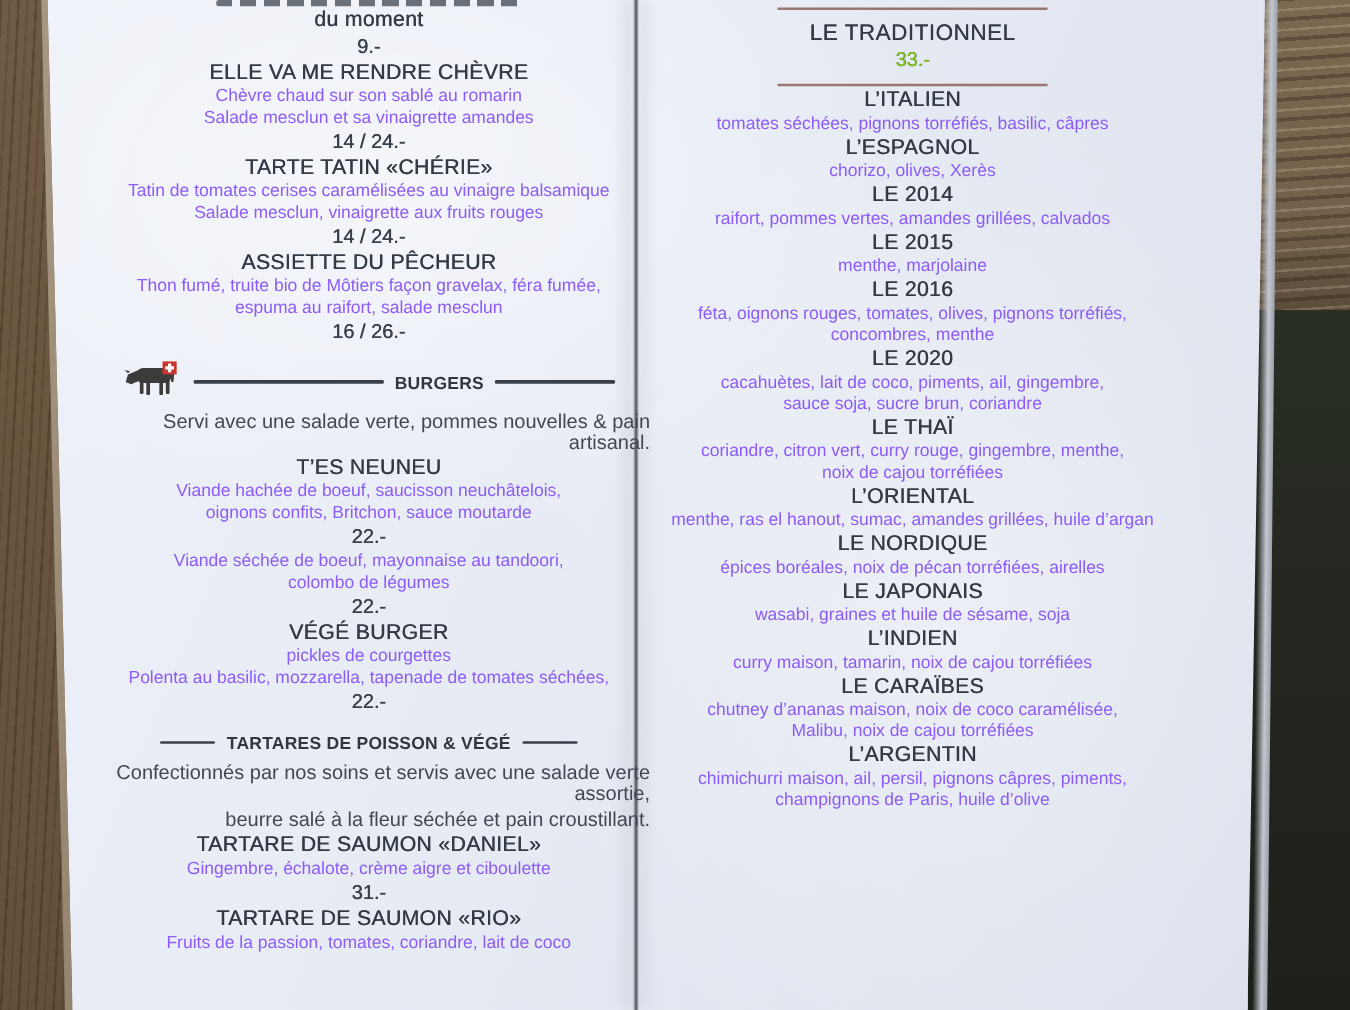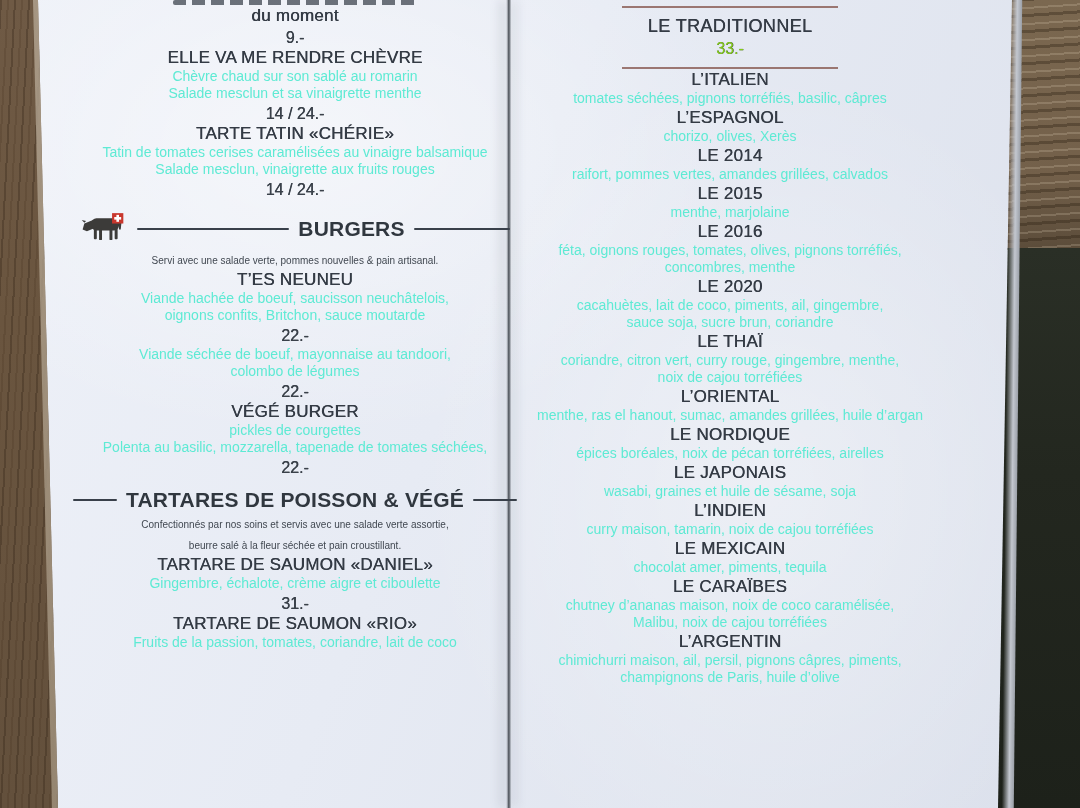--- a/index.html
+++ b/index.html
@@ -61,33 +61,33 @@
   
   .crop-frag{
     width:245px;height:5px;margin:0 auto;border-radius:2px;opacity:.8;
     background:repeating-linear-gradient(90deg,#49505a 0 13px,rgba(0,0,0,0) 13px 19px);
   }
   .item{margin-top:1px;}
   .item-name{
     font-size:17px;line-height:20px;letter-spacing:.25px;color:#343b45;
     text-shadow:.35px 0 0 #343b45;
   }
-  .item-desc{font-size:14px;line-height:17px;color:#5eead4;}
+  .item-desc{font-size:14px;line-height:17px;color:#8b5cf6;}
   .item-price{
     font-size:16px;line-height:19px;margin-top:2px;color:#3a414a;
     text-shadow:.3px 0 0 #3a414a;
   }
   .section{margin-top:11px;}
   .section-row{display:flex;align-items:center;justify-content:center;gap:9px;}
   .dash{height:2.4px;background:#39404a;border-radius:1px;flex:0 0 auto;}
   .dash-l{width:152px;} .dash-r{width:96px;} .dash-s{width:44px;}
   .section-title{
-    font-size:21px;line-height:24px;font-weight:700;letter-spacing:.2px;color:#30373f;
-  }
-  .section-note{font-size:10px;line-height:17px;margin-top:4px;color:#414851;}
+    font-size:14px;line-height:24px;font-weight:700;letter-spacing:.2px;color:#30373f;
+  }
+  .section-note{font-size:16px;line-height:17px;margin-top:4px;color:#414851;text-align:right;}
   .cow{flex:0 0 auto;margin-right:-4px;}
   
   .boxed{margin-top:6px;}
   .boxed .rule{width:216px;height:2px;margin:0 auto;background:var(--rule-red,#8d615b);opacity:.85;}
   .boxed-name{font-size:18px;line-height:21px;letter-spacing:.4px;color:#343b45;
     text-shadow:.35px 0 0 #343b45;margin-top:8px;}
   .boxed-price{font-size:16px;margin:3px 0 9px;color:#84cc16;text-shadow:.3px 0 0 #3a414a;}
 </style>
 </head>
 <body>
@@ -104,28 +104,34 @@
 
 <div class="col col-left" id="left-col">
     <div class="crop-frag"></div>
     <div class="item">
       <div class="item-name plain">du moment</div>
       <div class="item-price">9.-</div>
     </div>
     <div class="item">
       <div class="item-name">ELLE VA ME RENDRE CHÈVRE</div>
       <div class="item-desc">Chèvre chaud sur son sablé au romarin</div>
-      <div class="item-desc">Salade mesclun et sa vinaigrette menthe</div>
+      <div class="item-desc">Salade mesclun et sa vinaigrette amandes</div>
       <div class="item-price">14 / 24.-</div>
     </div>
     <div class="item">
       <div class="item-name">TARTE TATIN «CHÉRIE»</div>
       <div class="item-desc">Tatin de tomates cerises caramélisées au vinaigre balsamique</div>
       <div class="item-desc">Salade mesclun, vinaigrette aux fruits rouges</div>
       <div class="item-price">14 / 24.-</div>
+    </div>
+    <div class="item">
+      <div class="item-name">ASSIETTE DU PÊCHEUR</div>
+      <div class="item-desc">Thon fumé, truite bio de Môtiers façon gravelax, féra fumée,</div>
+      <div class="item-desc">espuma au raifort, salade mesclun</div>
+      <div class="item-price">16 / 26.-</div>
     </div>
     <div class="section">
       <div class="section-row">
         <span class="cow"><svg width="52" height="34" viewBox="0 0 60 38">
             <g fill="#3c3b39">
               <rect x="13" y="9" width="32" height="14" rx="6"></rect>
               <path d="M15 11 L5 15 L3 22 L8 24 L15 21 Z"></path>
               <path d="M5 14 L2 11 L7 12 Z"></path>
               <rect x="16" y="20" width="3.4" height="13" rx="1"></rect>
               <rect x="22" y="21" width="3.4" height="13" rx="1"></rect>
@@ -227,24 +233,20 @@
     </div>
     <div class="item">
       <div class="item-name">LE JAPONAIS</div>
       <div class="item-desc">wasabi, graines et huile de sésame, soja</div>
     </div>
     <div class="item">
       <div class="item-name">L’INDIEN</div>
       <div class="item-desc">curry maison, tamarin, noix de cajou torréfiées</div>
     </div>
     <div class="item">
-      <div class="item-name">LE MEXICAIN</div>
-      <div class="item-desc">chocolat amer, piments, tequila</div>
-    </div>
-    <div class="item">
       <div class="item-name">LE CARAÏBES</div>
       <div class="item-desc">chutney d’ananas maison, noix de coco caramélisée,</div>
       <div class="item-desc">Malibu, noix de cajou torréfiées</div>
     </div>
     <div class="item">
       <div class="item-name">L’ARGENTIN</div>
       <div class="item-desc">chimichurri maison, ail, persil, pignons câpres, piments,</div>
       <div class="item-desc">champignons de Paris, huile d’olive</div>
     </div>
   </div>

